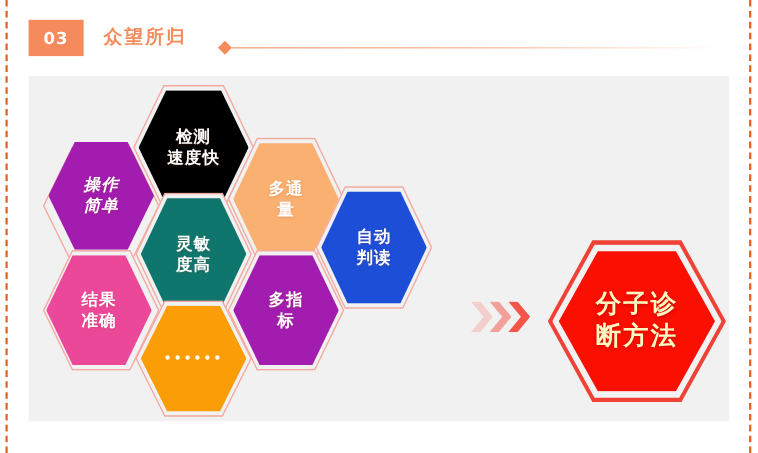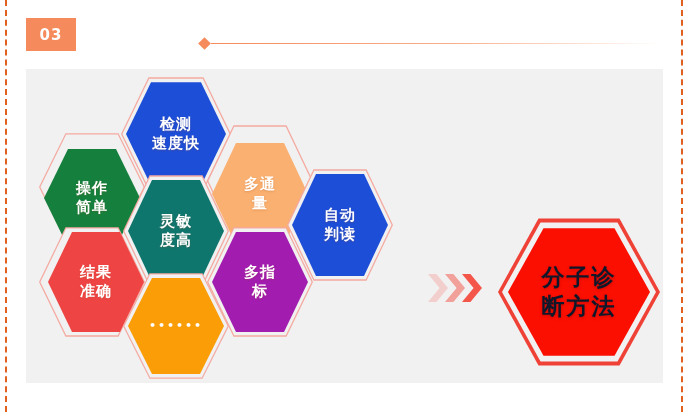--- a/index.html
+++ b/index.html
@@ -172,60 +172,61 @@
     position: absolute;
     left: 10px; top: 10px; right: 10px; bottom: 10px;
     background: #fa0f00;
     -webkit-clip-path: polygon(25% 1%, 75% 1%, 100% 50%, 75% 99%, 25% 99%, 0% 50%);
     clip-path: polygon(25% 1%, 75% 1%, 100% 50%, 75% 99%, 25% 99%, 0% 50%);
     display: flex;
     align-items: center;
     justify-content: center;
   }
   .result-label {
-    color: #0f172a;
+    color: #fef9c3;
     font-size: 23px;
     font-weight: bold;
     line-height: 1.28;
     text-align: right;
     letter-spacing: 2px;
     white-space: pre-line;
     text-shadow: 0 1px 3px rgba(120,0,0,.35);
   }
 </style>
 </head>
 <body>
 
 <div class="guide left"></div>
 <div class="guide right"></div>
 
 <div class="header">
   <div class="num-badge">03</div>
+  <div class="header-title">众望所归</div>
   <div class="diamond"></div>
   <div class="header-rule"></div>
 </div>
 
 <div class="stage">
 
   <div id="honeycomb">
       <div class="hex-outer" style="left: 13px; top: 62px; width: 106px; height: 112px;"></div>
       <div class="hex-mid" style="left: 14.4px; top: 63.4px; width: 103.2px; height: 109.2px;"></div>
-      <div class="hex" style="left: 18px; top: 78px; width: 96px; height: 102px; background: #15803d;">
+      <div class="hex" style="left: 18px; top: 58px; width: 96px; height: 102px; background: #a21caf; font-style: italic;">
         <div class="hex-label">操作
 简单</div>
       </div>
       <div class="hex-outer" style="left: 95px; top: 6px; width: 110px; height: 118px;"></div>
       <div class="hex-mid" style="left: 96.4px; top: 7.4px; width: 107.2px; height: 115.2px;"></div>
-      <div class="hex" style="left: 100px; top: 11px; width: 100px; height: 108px; background: #1d4ed8;">
+      <div class="hex" style="left: 100px; top: 11px; width: 100px; height: 108px; background: #000000;">
         <div class="hex-label">检测
 速度快</div>
       </div>
       <div class="hex-outer" style="left: 181px; top: 54px; width: 106px; height: 116px;"></div>
       <div class="hex-mid" style="left: 182.4px; top: 55.4px; width: 103.2px; height: 113.2px;"></div>
-      <div class="hex" style="left: 186px; top: 59px; width: 96px; height: 106px; background: rgb(250, 176, 112); margin-top: 13px;">
+      <div class="hex" style="left: 186px; top: 59px; width: 96px; height: 106px; background: rgb(250, 176, 112);">
         <div class="hex-label">多通
 量</div>
       </div>
       <div class="hex-outer" style="left: 261px; top: 98px; width: 106px; height: 116px;"></div>
       <div class="hex-mid" style="left: 262.4px; top: 99.4px; width: 103.2px; height: 113.2px;"></div>
       <div class="hex" style="left: 266px; top: 103px; width: 96px; height: 106px; background: #1d4ed8;">
         <div class="hex-label">自动
 判读</div>
       </div>
       <div class="hex-outer" style="left: 97px; top: 104px; width: 106px; height: 116px;"></div>
@@ -235,21 +236,21 @@
 度高</div>
       </div>
       <div class="hex-outer" style="left: 181px; top: 156px; width: 106px; height: 114px;"></div>
       <div class="hex-mid" style="left: 182.4px; top: 157.4px; width: 103.2px; height: 111.2px;"></div>
       <div class="hex" style="left: 186px; top: 161px; width: 96px; height: 104px; background: #a21caf;">
         <div class="hex-label">多指
 标</div>
       </div>
       <div class="hex-outer" style="left: 13px; top: 156px; width: 106px; height: 114px;"></div>
       <div class="hex-mid" style="left: 14.4px; top: 157.4px; width: 103.2px; height: 111.2px;"></div>
-      <div class="hex" style="left: 22px; top: 161px; width: 96px; height: 104px; background: #ef4444;">
+      <div class="hex" style="left: 16px; top: 161px; width: 96px; height: 104px; background: #ec4899;">
         <div class="hex-label">结果
 准确</div>
       </div>
       <div class="hex-outer" style="left: 97px; top: 202px; width: 106px; height: 110px;"></div>
       <div class="hex-mid" style="left: 98.4px; top: 203.4px; width: 103.2px; height: 107.2px;"></div>
       <div class="hex" style="left: 102px; top: 207px; width: 96px; height: 100px; background: rgb(251, 157, 7);">
         <div class="hex-label dots">••••••</div>
       </div>
     </div>
 

